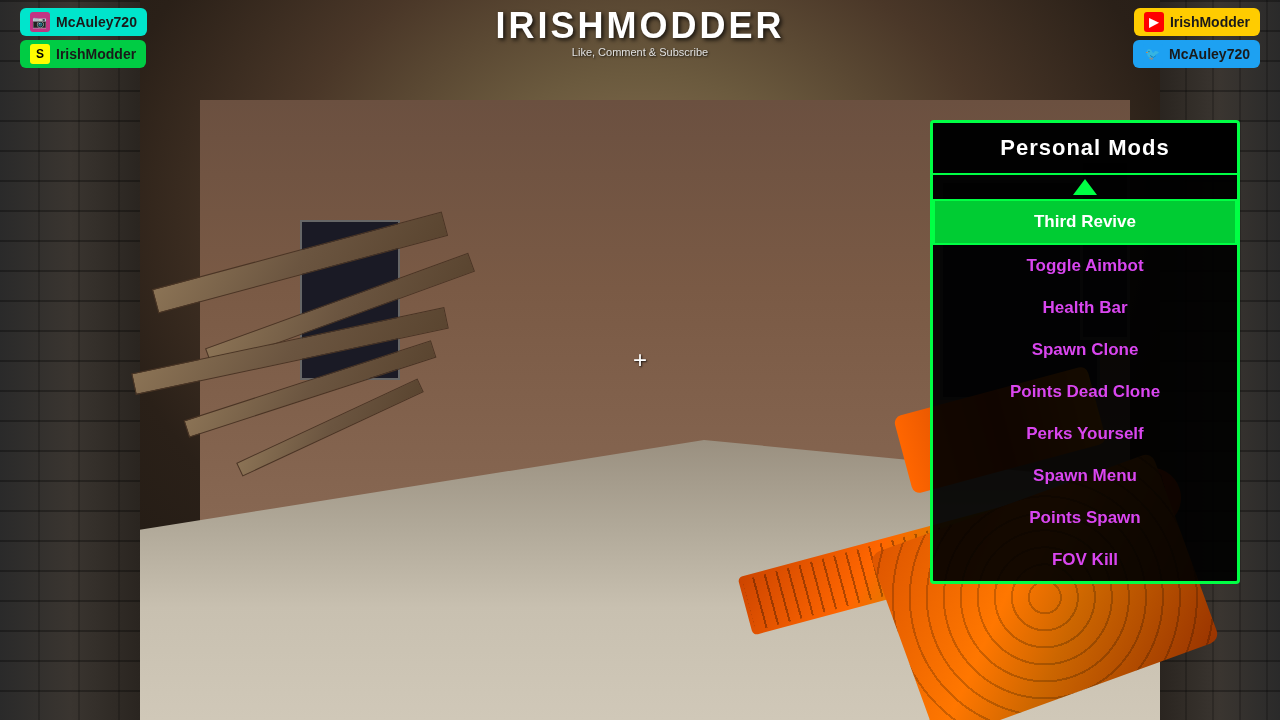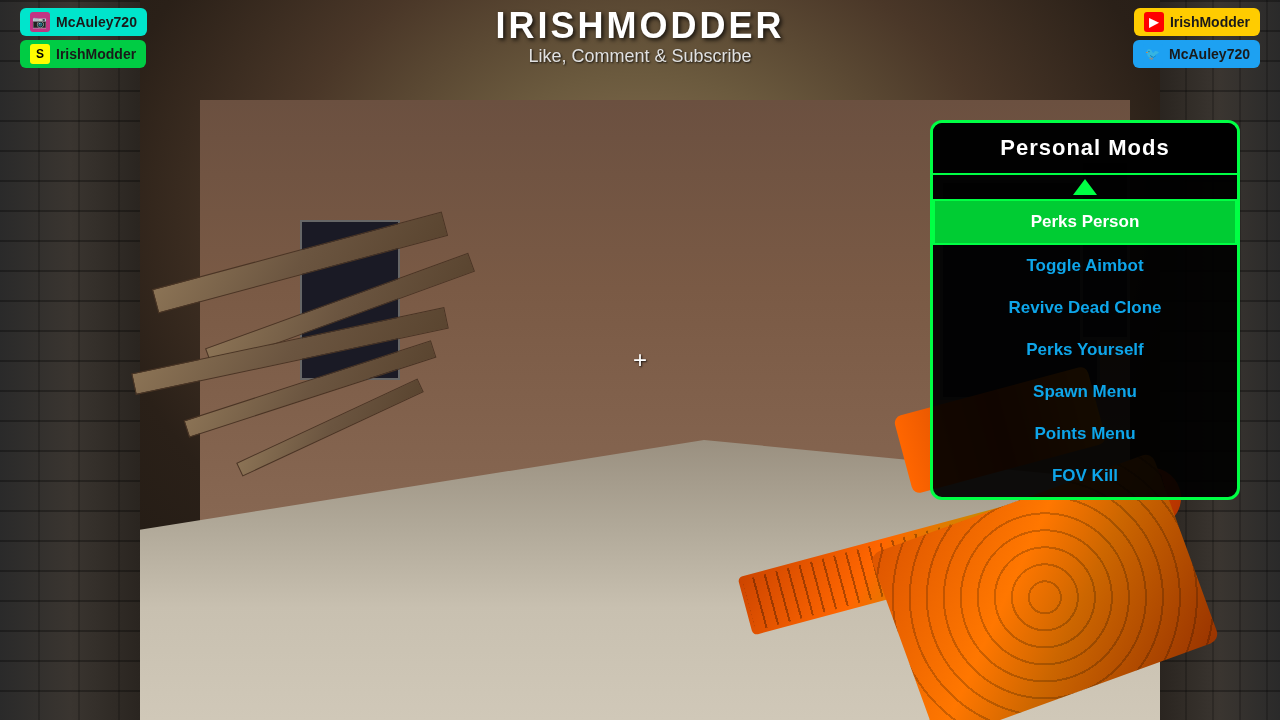--- a/index.html
+++ b/index.html
@@ -228,21 +228,21 @@
     #main-title {
       font-family: 'Arial Black', Arial, sans-serif;
       font-size: 36px;
       font-weight: 900;
       color: white;
       letter-spacing: 3px;
       text-shadow: 2px 2px 4px rgba(0,0,0,0.8);
       line-height: 1;
     }
     #subtitle {
-      font-size: 18px;
+      font-size: 11px;
       color: #e0e0e0;
       text-align: center;
       margin-top: 2px;
       text-shadow: 1px 1px 2px rgba(0,0,0,0.8);
     }
 
     
     .social-badge {
       display: flex;
       align-items: center;
@@ -287,21 +287,21 @@
     }
 
     
     #mods-menu {
       position: absolute;
       right: 40px;
       top: 120px;
       width: 310px;
       background: rgba(0, 0, 0, 0.92);
       border: 3px solid #00ff44;
-      border-radius: 12px;
+      border-radius: 4px;
       z-index: 40;
       overflow: hidden;
     }
 
     #mods-title {
       background: rgba(0, 0, 0, 0.8);
       padding: 12px 10px;
       text-align: center;
       font-family: 'Arial Black', Arial, sans-serif;
       font-size: 22px;
@@ -326,21 +326,21 @@
       border-bottom: 16px solid #00ff44;
     }
 
     .menu-item {
       display: block;
       width: 100%;
       padding: 11px 20px;
       text-align: center;
       font-size: 17px;
       font-weight: bold;
-      color: #0ea5e9;
+      color: #d946ef;
       border: none;
       background: transparent;
       cursor: pointer;
       font-family: Arial, sans-serif;
     }
     .menu-item.selected {
       background: #00cc33;
       color: white;
       border: 2px solid #00ff44;
     }
@@ -430,21 +430,23 @@
   <div id="main-title">IRISHMODDER</div>
   <div id="subtitle">Like, Comment &amp; Subscribe</div>
 </div>
 
 <div id="mods-menu">
   <div id="mods-title">Personal Mods</div>
   <div id="scroll-up">
     <div class="arrow-up"></div>
   </div>
   <div id="menu-items">
-  <button class="menu-item selected">Perks Person</button>
+  <button class="menu-item selected">Third Revive</button>
       <button class="menu-item">Toggle Aimbot</button>
-      <button class="menu-item">Revive Dead Clone</button>
+      <button class="menu-item">Health Bar</button>
+      <button class="menu-item">Spawn Clone</button>
+      <button class="menu-item">Points Dead Clone</button>
       <button class="menu-item">Perks Yourself</button>
       <button class="menu-item">Spawn Menu</button>
-      <button class="menu-item">Points Menu</button>
+      <button class="menu-item">Points Spawn</button>
       <button class="menu-item">FOV Kill</button>
     </div>
 </div>
 
 </body></html>

